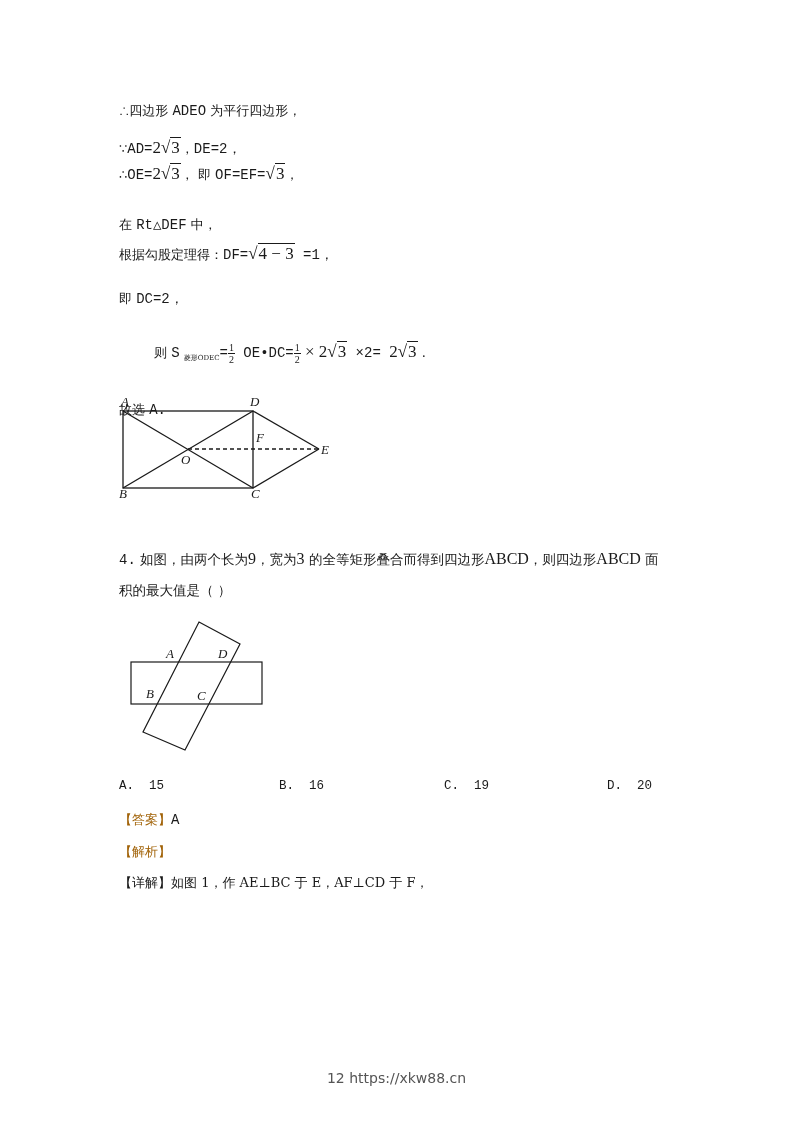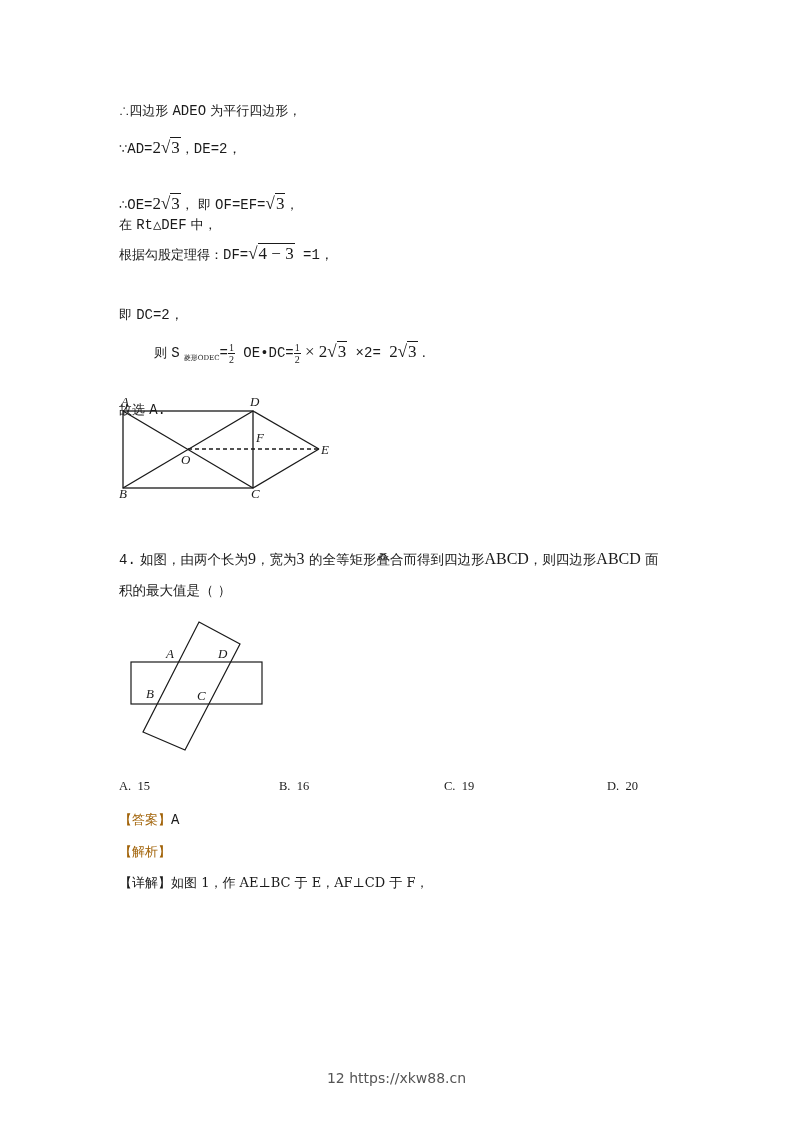--- a/index.html
+++ b/index.html
@@ -19,51 +19,51 @@
     .sqrt .rad { font-family: "Liberation Serif", serif; font-size: 17px; }
     .sqrt .under { border-top: 1px solid #1a1a1a; font-family: "Liberation Serif", serif; font-size: 17px; padding: 0 1px; }
     .frac { display: inline-block; vertical-align: middle; text-align: center; font-size: 10px; line-height: 11px; font-family: "Liberation Serif", serif; }
     .frac .num { display: block; border-bottom: 1px solid #1a1a1a; padding: 0 1px; }
     .frac .den { display: block; }
     .sub { font-size: 7px; vertical-align: -3px; }
     .tag-blue { color: #a16207; }
     .q4 { font-size: 13.5px; }
     .latin { font-family: "Liberation Serif", serif; font-size: 16px; }
     .options { position: absolute; left: 119px; top: 779px; width: 560px; height: 20px; font-size: 12.5px; }
-    .opt { position: absolute; top: 0; white-space: nowrap; font-family: Liberation Serif, serif; }
+    .opt { position: absolute; top: 0; white-space: nowrap; font-family: Liberation Mono, monospace; }
     .footer {
       position: absolute; left: 0; width: 793px; top: 1070px; text-align: center;
       font-family: "DejaVu Sans", sans-serif; font-size: 14px; color: #555555;
     }
     svg text { font-family: "Liberation Serif", serif; font-style: italic; font-size: 13px; fill: #1a1a1a; }
   </style>
 </head>
 <body>
 
 <div class="line" style="top:101px;">
   <span>∴四边形 </span><span class="mono">ADEO</span><span> 为平行四边形，</span>
 </div>
 
 <div class="line" style="top:138px;">
   <span>∵</span><span class="mono">AD=</span><span class="math">2</span><span class="sqrt"><span class="rad">√</span><span class="under">3</span></span><span>，</span><span class="mono">DE=2，</span>
 </div>
 
-<div class="line" style="top:194px;">
+<div class="line" style="top:164px;">
   <span>∴</span><span class="mono">OE=</span><span class="math">2</span><span class="sqrt"><span class="rad">√</span><span class="under">3</span></span><span>， 即 </span><span class="mono">OF=EF=</span><span class="sqrt"><span class="rad">√</span><span class="under">3</span></span><span>，</span>
 </div>
 
 <div class="line" style="top:215px;">
   <span>在 </span><span class="mono">Rt△DEF</span><span> 中，</span>
 </div>
 
 <div class="line" style="top:244px;">
   <span>根据勾股定理得：</span><span class="mono">DF=</span><span class="sqrt"><span class="rad">√</span><span class="under">4 − 3</span></span><span class="mono"> =1，</span>
 </div>
 
-<div class="line" style="top:305px;">
+<div class="line" style="top:289px;">
   <span>即 </span><span class="mono">DC=2，</span>
 </div>
 
 <div class="line" style="top:342px;margin-left:35px;">
   <span>则 </span><span class="mono">S</span> <span class="sub">菱形ODEC</span><span class="mono">=</span><span class="frac"><span class="num">1</span><span class="den">2</span></span><span class="mono"> OE•DC=</span><span class="frac"><span class="num">1</span><span class="den">2</span></span><span class="math"> × </span><span class="math">2</span><span class="sqrt"><span class="rad">√</span><span class="under">3</span></span><span class="mono"> ×2= </span><span class="math">2</span><span class="sqrt"><span class="rad">√</span><span class="under">3</span></span><span> .</span>
 </div>
 
 <div class="line" style="top:364px;margin-top:36px;">
   <span>故选 </span><span class="mono">A.</span>
 </div>

